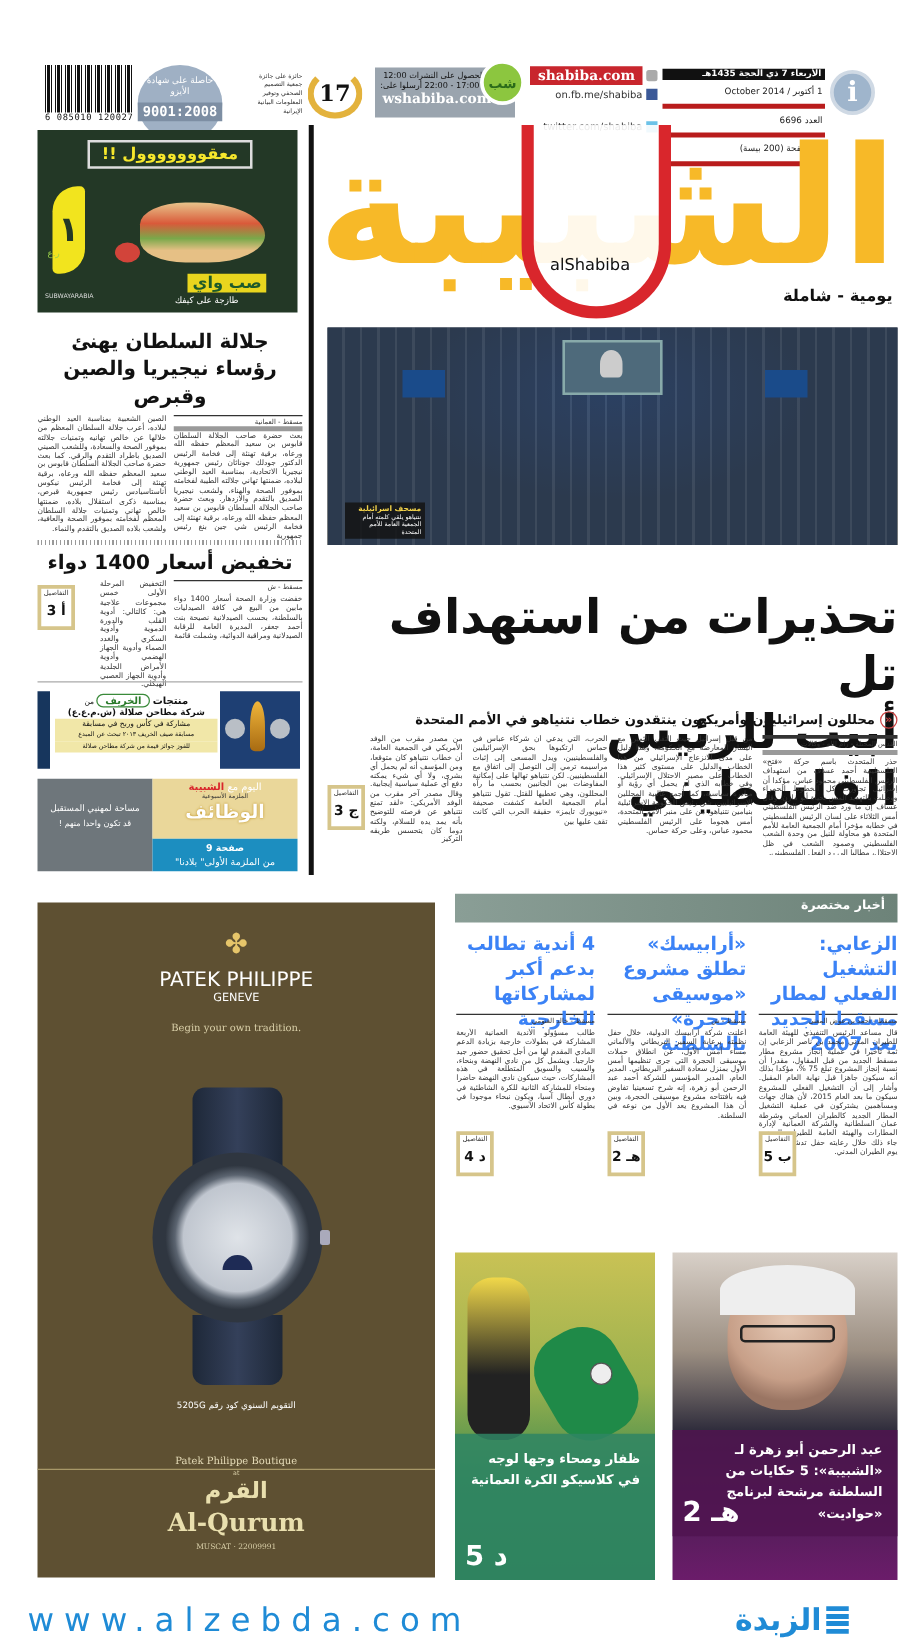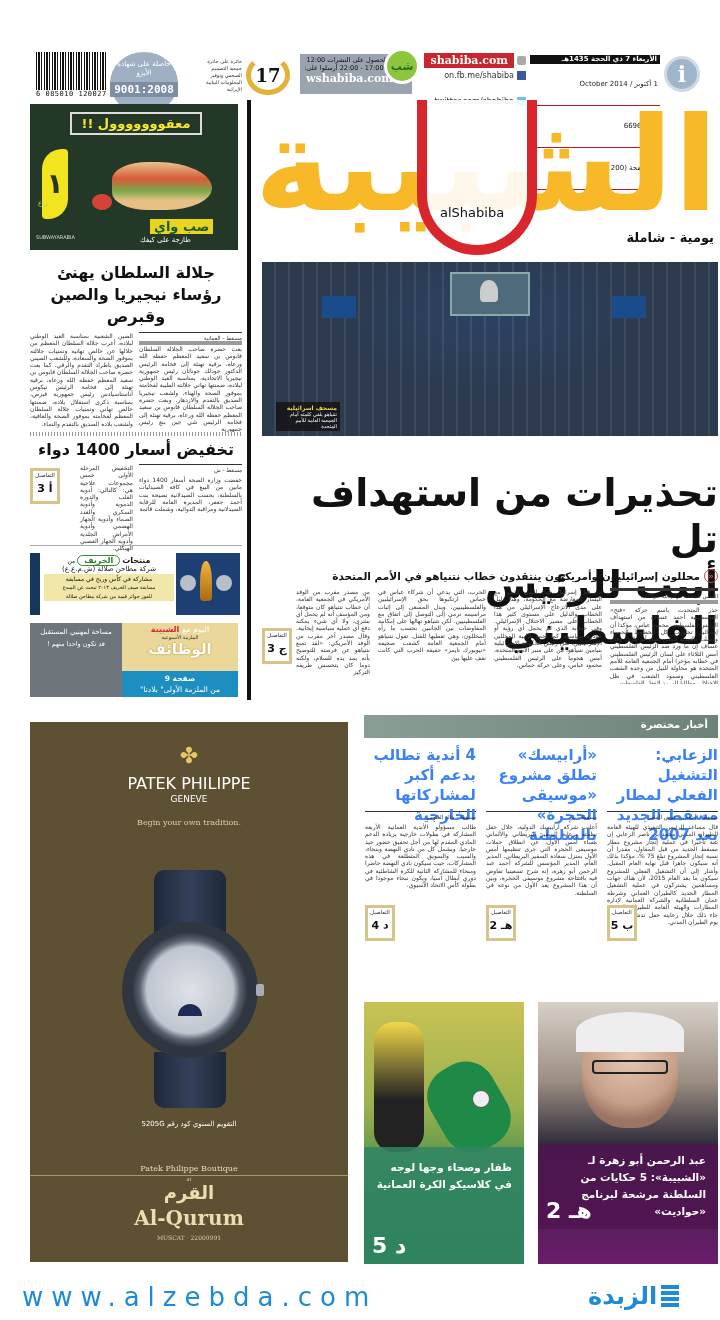--- a/index.html
+++ b/index.html
@@ -5,21 +5,21 @@
 *{box-sizing:border-box;margin:0;padding:0}
 html,body{width:720px;height:1320px;background:#fff;overflow:hidden}
 body{position:relative;font-family:"DejaVu Sans",sans-serif;color:#111}
 .abs{position:absolute}
 .rtl{direction:rtl;text-align:center}
 .txt{font-size:6px;line-height:7.3px;color:#333;text-align:justify;direction:rtl}
 .gray-hr{height:4px;background:#9a9a9a}
 
 .issue-box{font-size:7px;line-height:9px;direction:rtl;text-align:right}
 .issue-box .dark{background:#111;color:#fff;font-weight:bold;padding:0 3px}
-.issue-box .row{border-bottom:1px solid #b91c1c;padding:16px 2px;color:#222}
+.issue-box .row{border-bottom:4px solid #b91c1c;padding:5px 2px;color:#222}
 .info-icon{width:36px;height:36px;border-radius:50%;background:#9fb5cc;border:3px solid #cfd9e4;color:#fff;font:bold 22px "DejaVu Serif",serif;display:flex;align-items:center;justify-content:center}
 .shab-site{background:#c8262d;color:#fff;font:bold 11px "DejaVu Serif",serif;padding:1px 6px}
 .social-row{font-size:8px;color:#333;display:flex;align-items:center;gap:3px;justify-content:flex-end}
 .sq{width:9px;height:9px;display:inline-block}
 .ws-box{background:#9aa4ae;width:112px;height:40px;color:#fff}
 .ws-box .t{font-size:6.5px;line-height:8px;text-align:right;direction:rtl;padding:2px 24px 0 4px;color:#111}
 .ws-box .u{font:bold 11px "DejaVu Serif",serif;color:#fff;padding-left:6px}
 .ws-logo{width:36px;height:36px;border-radius:50%;background:#8cc63f;border:3px solid #fff;color:#2b6b1a;font:bold 11px "DejaVu Sans",sans-serif;display:flex;align-items:center;justify-content:center}
 .award{display:flex;align-items:center;gap:4px}
 .laurel{width:44px;height:40px;border-radius:50%;border:5px solid #e3b23c;border-top-color:transparent;display:flex;align-items:center;justify-content:center;font:bold 18px "DejaVu Serif",serif;color:#111}
@@ -170,30 +170,30 @@
 
 <div class="abs" style="left:30px;top:553px;width:208px;height:62px;background:#fff;border-left:10px solid #17365d;border-right:0">
   <div class="abs" style="right:-2px;top:0;width:64px;height:62px;background:#1e3f73"></div>
   <div class="abs" style="right:26px;top:8px;width:12px;height:40px;background:linear-gradient(#f0b53a,#a86b12);border-radius:50% 50% 4px 4px"></div>
   <div class="abs" style="right:42px;top:22px;width:16px;height:16px;border-radius:50%;background:#b9bfc6"></div>
   <div class="abs" style="right:6px;top:22px;width:16px;height:16px;border-radius:50%;background:#b9bfc6"></div>
   <div class="abs rtl" style="left:4px;top:3px;width:130px;font-size:6px;line-height:9px">
     <span style="font-weight:bold;font-size:8px">منتجات</span>
     <span style="border:1px solid #3a8a3a;border-radius:8px;padding:0 6px;color:#2a7a2a;font-weight:bold;font-size:8px">الخريف</span>
     <span>من</span>
-    <div style="font-weight:normal;font-size:7px">شركة مطاحن صلالة (ش.م.ع.ع)</div>
+    <div style="font-weight:bold;font-size:7px">شركة مطاحن صلالة (ش.م.ع.ع)</div>
     <div style="background:#f1e7a8">مشاركة في كأس وربح في مسابقة</div>
     <div style="background:#f1e7a8;font-size:5px">مسابقة صيف الخريف ٢٠١٣ تبحث عن المبدع</div>
     <div style="background:#f1e7a8;font-size:5px">للفوز جوائز قيمة من شركة مطاحن صلالة</div>
   </div>
 </div>
 
 <div class="abs" style="left:30px;top:623px;width:208px;height:74px">
   <div class="abs" style="left:0;top:0;width:92px;height:74px;background:#6e767b;color:#fff;text-align:center;direction:rtl">
-    <div style="font-size:7px;margin-top:5px">مساحة لمهنيي المستقبل</div>
+    <div style="font-size:7px;margin-top:20px">مساحة لمهنيي المستقبل</div>
     <div style="font-size:6.5px;margin-top:4px">قد تكون واحدا منهم !</div>
   </div>
   <div class="abs" style="left:92px;top:0;width:116px;height:48px;background:#ead79a;text-align:center;direction:rtl">
     <div style="font-size:8px;color:#fff;margin-top:2px">
       <span>اليوم مع</span>
       <span style="color:#d9262c;font-weight:bold">الشبيبة</span>
     </div>
     <div style="font-size:5px;color:#333">الملزمة الأسبوعية</div>
     <div style="font:bold 15px 'DejaVu Sans',sans-serif;color:#fff;text-shadow:0 0 2px #b8860b">الوظائف</div>
   </div>

